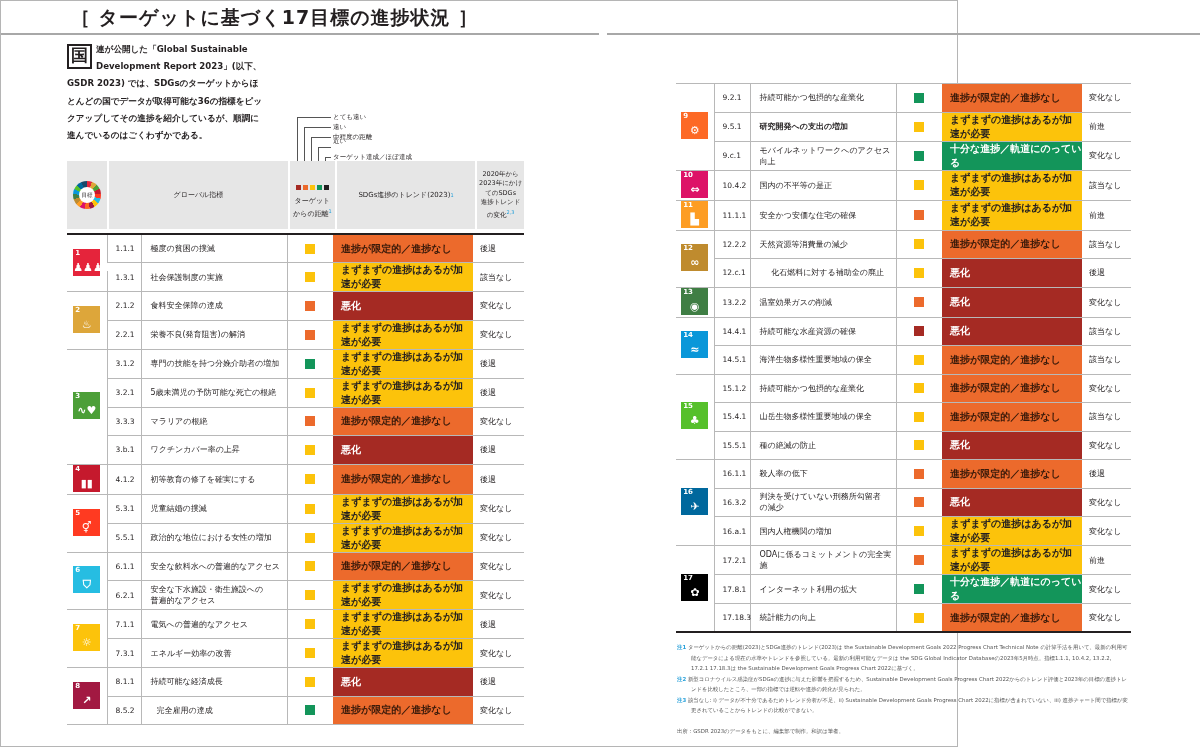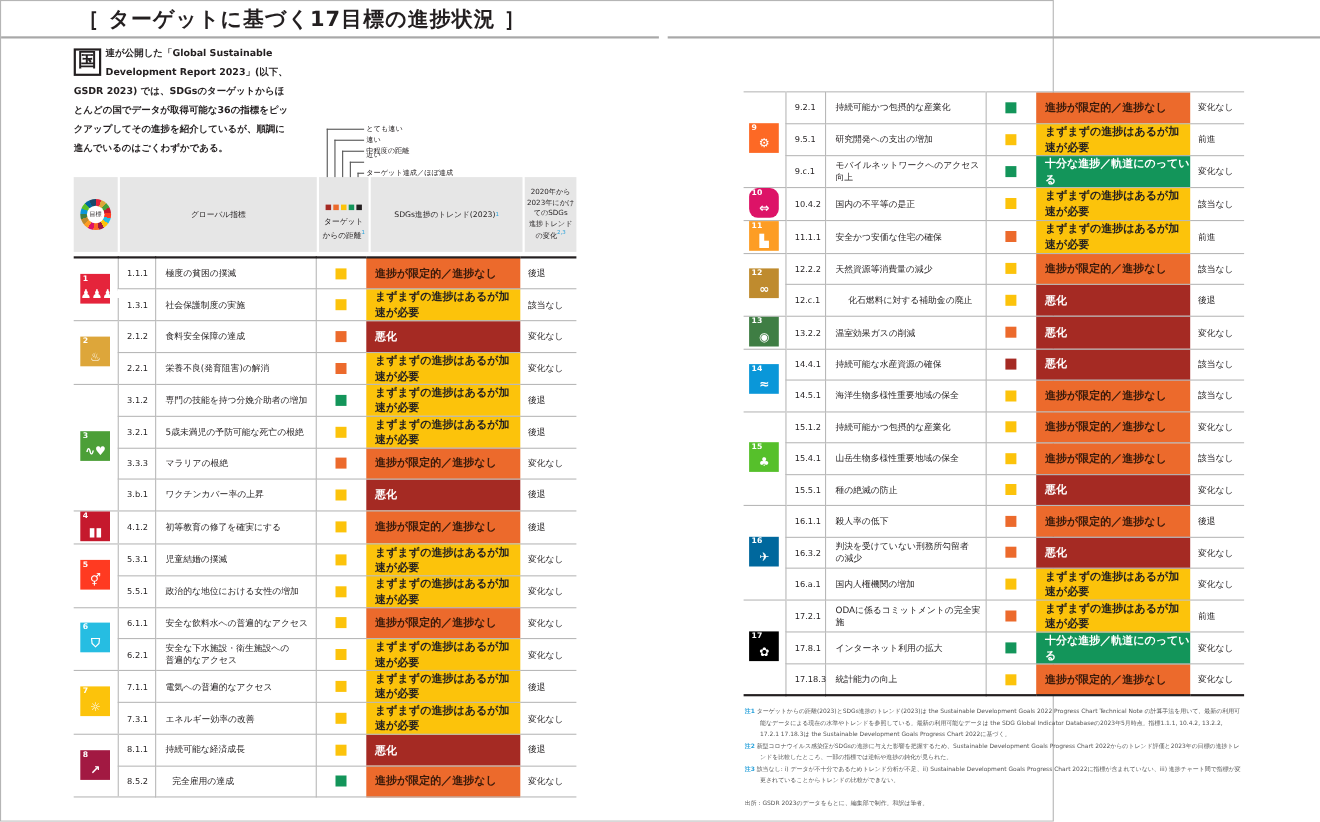--- a/index.html
+++ b/index.html
@@ -255,34 +255,34 @@
         <tr>
           <td class="goal" rowspan="3" style="border-bottom: 1px solid rgb(184, 184, 184);"><div class="goal-icon" style="background: rgb(253, 105, 37);"><span class="num">9</span><span class="glyph">⚙</span></div></td>
           <td class="code">9.2.1</td>
           <td class="name" style="white-space: pre-line;">持続可能かつ包摂的な産業化</td>
           <td class="dist"><span class="sq" style="background: rgb(19, 149, 90);"></span></td>
           <td class="trend" style="background: rgb(236, 106, 44); color: rgb(58, 26, 10);">進捗が限定的／進捗なし</td>
           <td class="change">変化なし</td>
         </tr>
         <tr>
           <td class="code">9.5.1</td>
-          <td class="name" style="white-space: pre-line;">研究開発への支出の増加</td>
+          <td class="name" style="white-space: pre-line; font-weight: bold;">研究開発への支出の増加</td>
           <td class="dist"><span class="sq" style="background: rgb(252, 195, 11);"></span></td>
           <td class="trend" style="background: rgb(252, 195, 11); color: rgb(35, 31, 32);">まずまずの進捗はあるが加速が必要</td>
           <td class="change">前進</td>
         </tr>
         <tr class="grp-end">
           <td class="code">9.c.1</td>
           <td class="name" style="white-space: pre-line;">モバイルネットワークへのアクセス向上</td>
           <td class="dist"><span class="sq" style="background: rgb(19, 149, 90);"></span></td>
           <td class="trend" style="background: rgb(19, 149, 90); color: rgb(255, 255, 255);">十分な進捗／軌道にのっている</td>
           <td class="change">変化なし</td>
         </tr>
         <tr class="grp-end">
-          <td class="goal" rowspan="1"><div class="goal-icon" style="background: rgb(221, 19, 103); border-radius: 8px;"><span class="num">10</span><span class="glyph">⇔</span></div></td>
+          <td class="goal" rowspan="1"><div class="goal-icon" style="background: rgb(221, 19, 103);"><span class="num">10</span><span class="glyph">⇔</span></div></td>
           <td class="code">10.4.2</td>
           <td class="name" style="white-space: pre-line;">国内の不平等の是正</td>
           <td class="dist"><span class="sq" style="background: rgb(252, 195, 11);"></span></td>
           <td class="trend" style="background: rgb(252, 195, 11); color: rgb(35, 31, 32);">まずまずの進捗はあるが加速が必要</td>
           <td class="change">該当なし</td>
         </tr>
         <tr class="grp-end">
           <td class="goal" rowspan="1"><div class="goal-icon" style="background: rgb(253, 157, 36);"><span class="num">11</span><span class="glyph">▙</span></div></td>
           <td class="code">11.1.1</td>
           <td class="name" style="white-space: pre-line;">安全かつ安価な住宅の確保</td>

